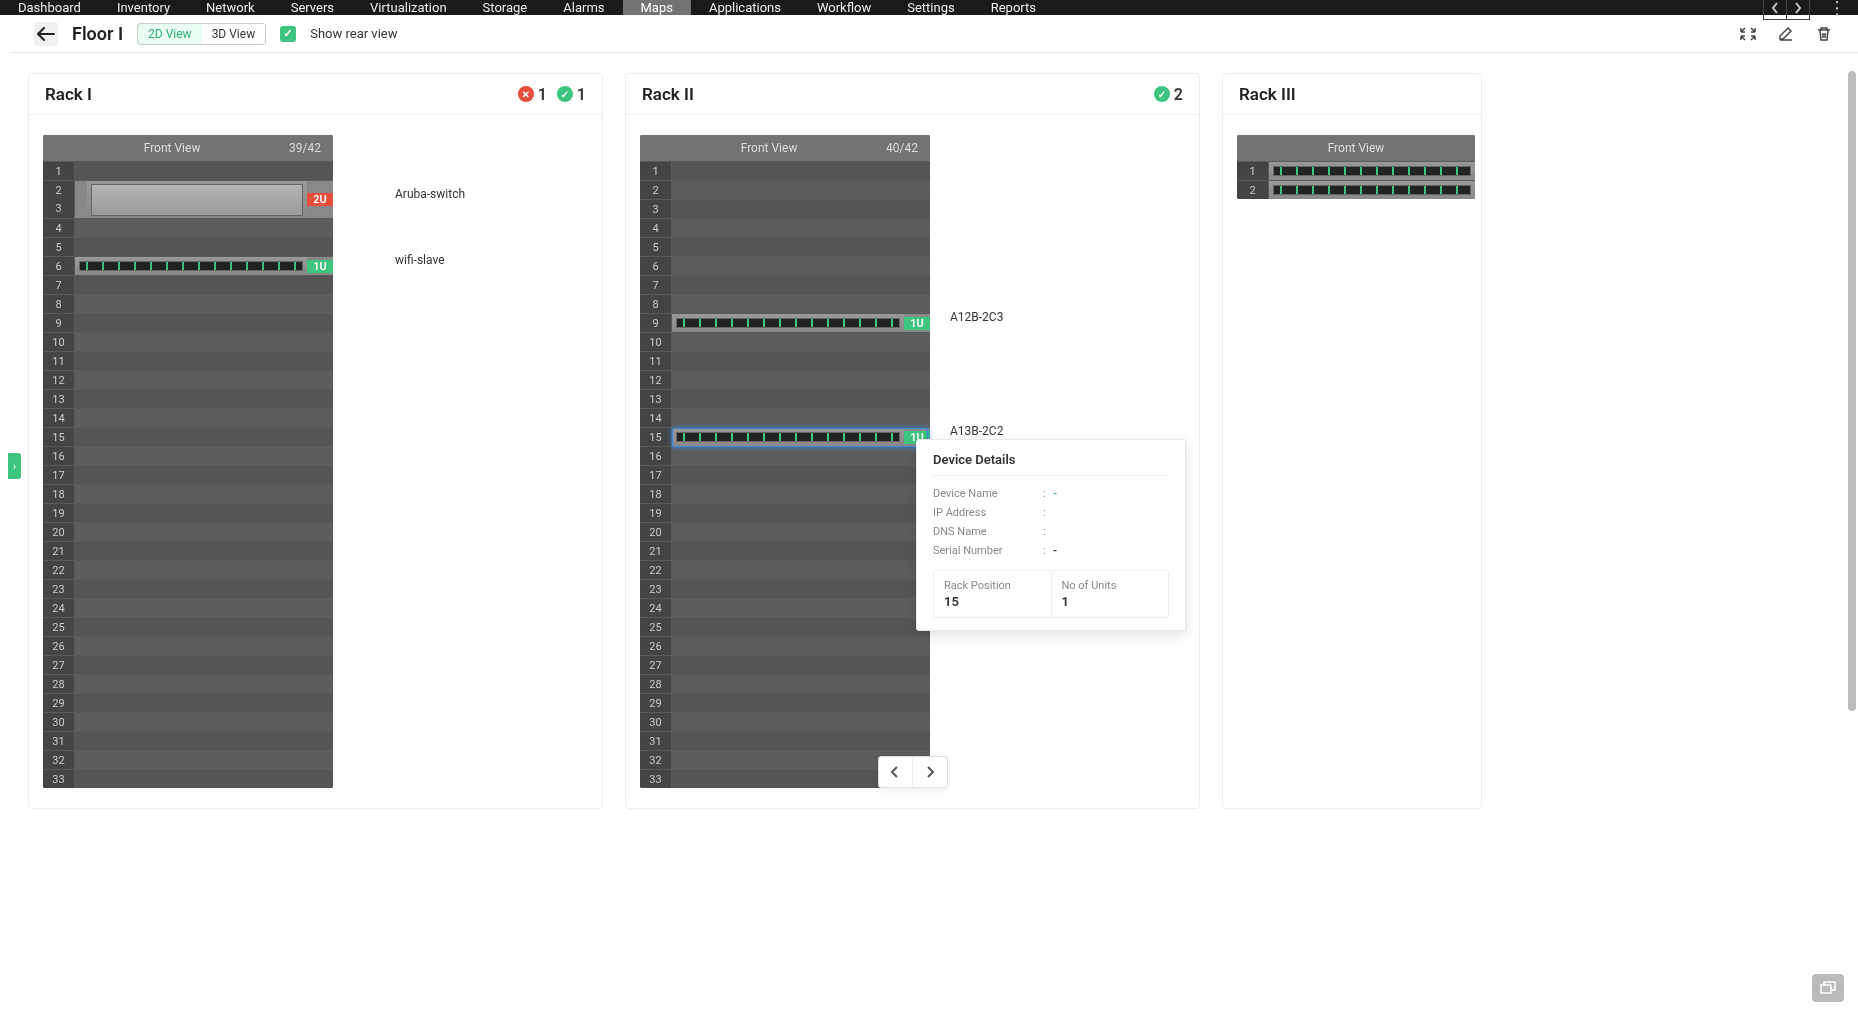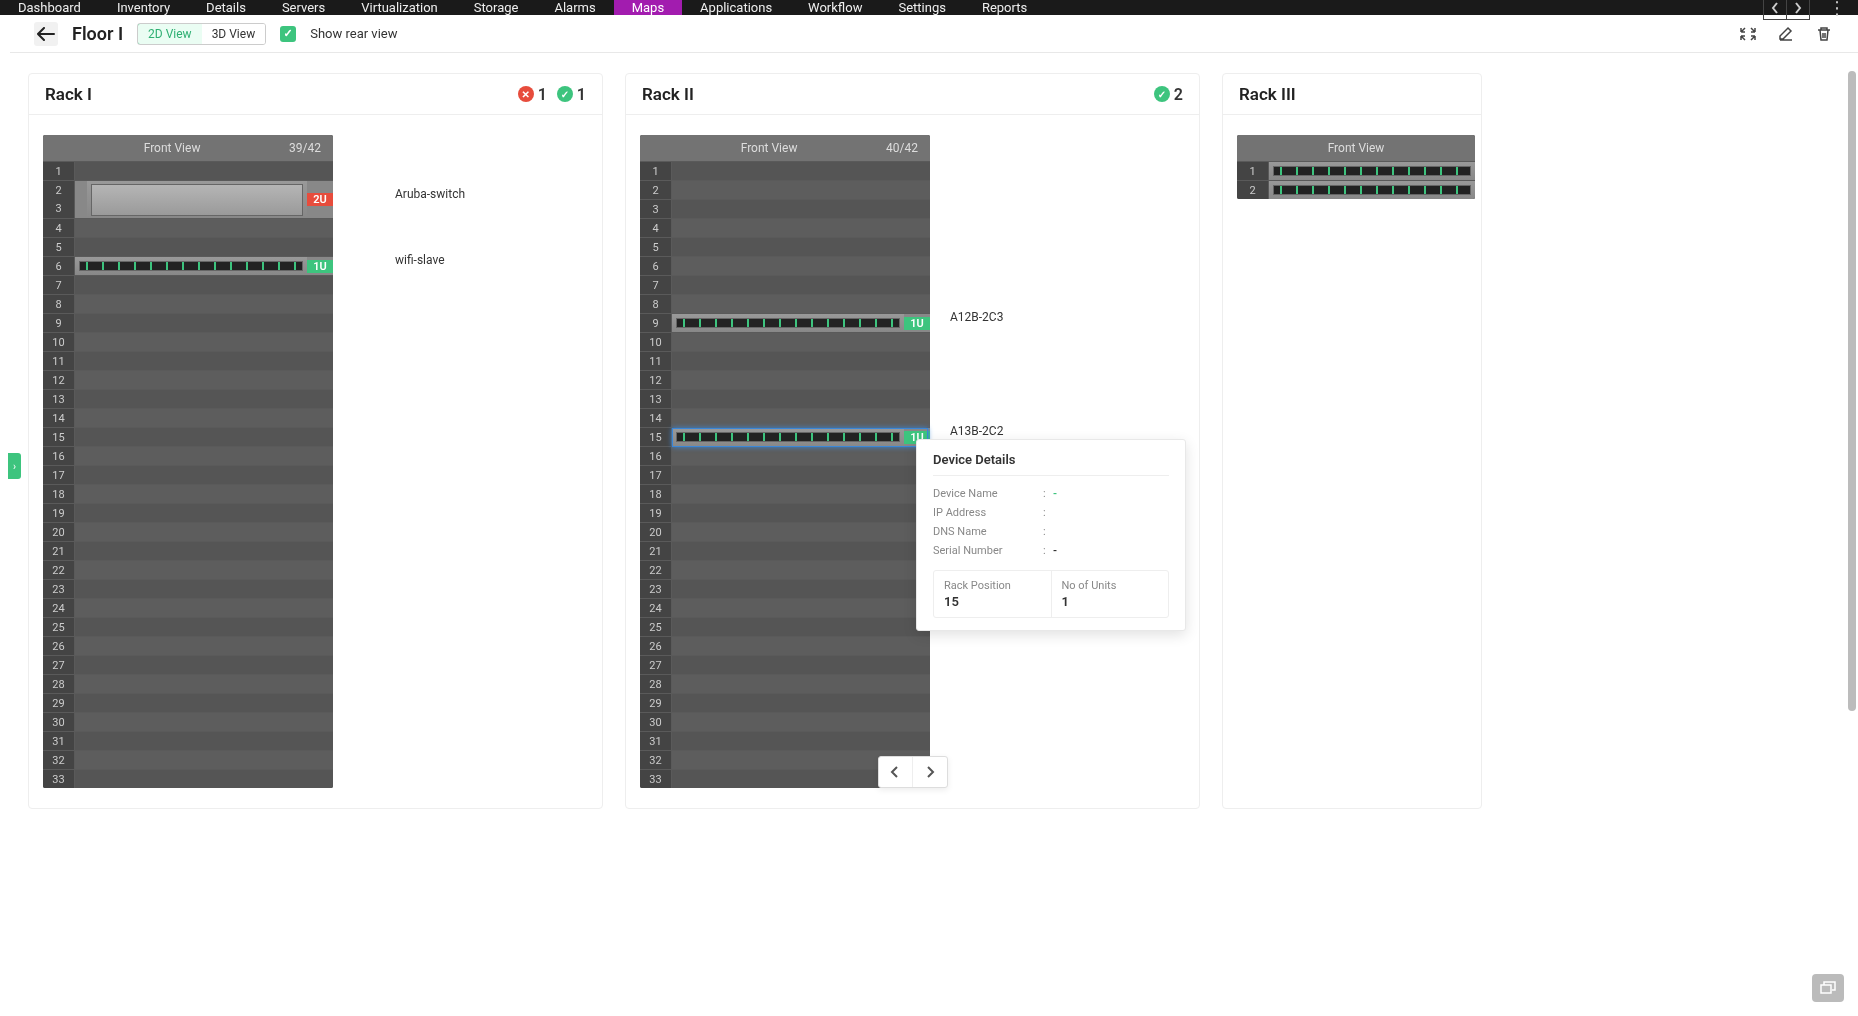--- a/index.html
+++ b/index.html
@@ -2,21 +2,21 @@
 <html><head>
   <meta charset="utf-8">
   <style>
     * { box-sizing: border-box; margin: 0; padding: 0; }
     body { font-family: -apple-system, BlinkMacSystemFont, 'Segoe UI', Roboto, sans-serif; background: #fff; font-size: 13px; color: #333; }
 
     
     .topnav { background: #1a1a1a; height: 15px; display: flex; align-items: stretch; justify-content: space-between; }
     .topnav-left { display: flex; }
     .nav-item { color: #eee; padding: 0 18px; display: flex; align-items: center; cursor: pointer; font-size: 13px; }
-    .nav-item.active { background: #a21caf; color: #fff; }
+    .nav-item.active { background: #737373; color: #fff; }
     .topnav-right { display: flex; align-items: center; gap: 0; padding-right: 12px; }
     .nav-chevron { width: 24px; height: 24px; border: 1px solid #444; display: flex; align-items: center; justify-content: center; color: #ccc; cursor: pointer; margin-left: -1px; }
     .nav-dots { color: #ccc; font-size: 18px; margin-left: 18px; cursor: pointer; line-height: 1; }
 
     
     .subheader { height: 38px; border-bottom: 1px solid #e8e8e8; display: flex; align-items: center; padding: 0 24px; justify-content: space-between; background: #fff; margin-left: 10px; }
     .sub-left { display: flex; align-items: center; gap: 14px; }
     .back-btn { width: 24px; height: 24px; background: #f1f1f1; border-radius: 3px; display: flex; align-items: center; justify-content: center; cursor: pointer; }
     .page-title { font-weight: 600; font-size: 18px; color: #222; }
     .toggle-group { display: flex; border: 1px solid #ccc; border-radius: 3px; overflow: hidden; }
@@ -92,21 +92,21 @@
 
     svg { display: block; }
   </style>
 </head>
 <body>
 
 <div class="topnav">
   <div class="topnav-left">
     <div class="nav-item">Dashboard</div>
     <div class="nav-item">Inventory</div>
-    <div class="nav-item">Details</div>
+    <div class="nav-item">Network</div>
     <div class="nav-item">Servers</div>
     <div class="nav-item">Virtualization</div>
     <div class="nav-item">Storage</div>
     <div class="nav-item">Alarms</div>
     <div class="nav-item active">Maps</div>
     <div class="nav-item">Applications</div>
     <div class="nav-item">Workflow</div>
     <div class="nav-item">Settings</div>
     <div class="nav-item">Reports</div>
   </div>

